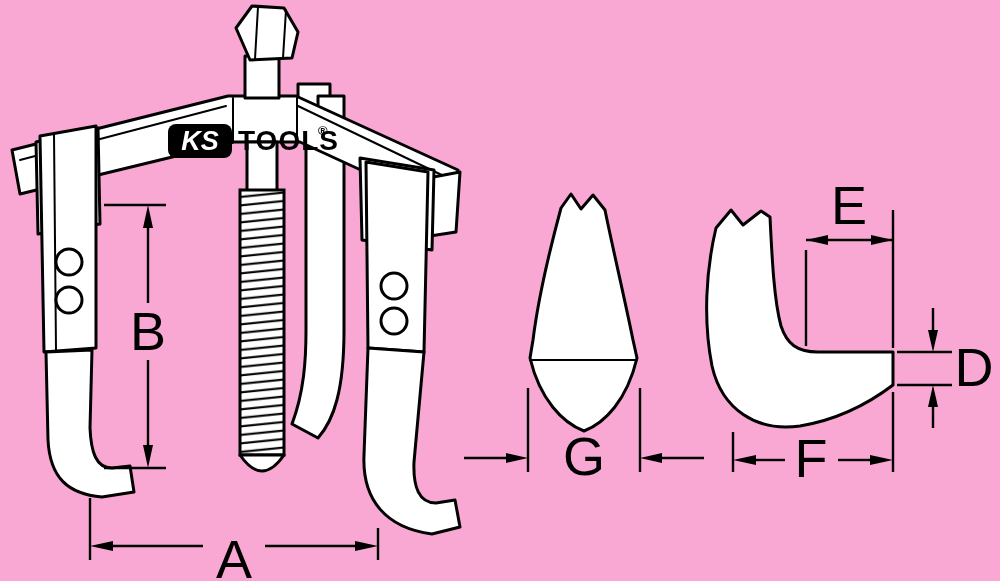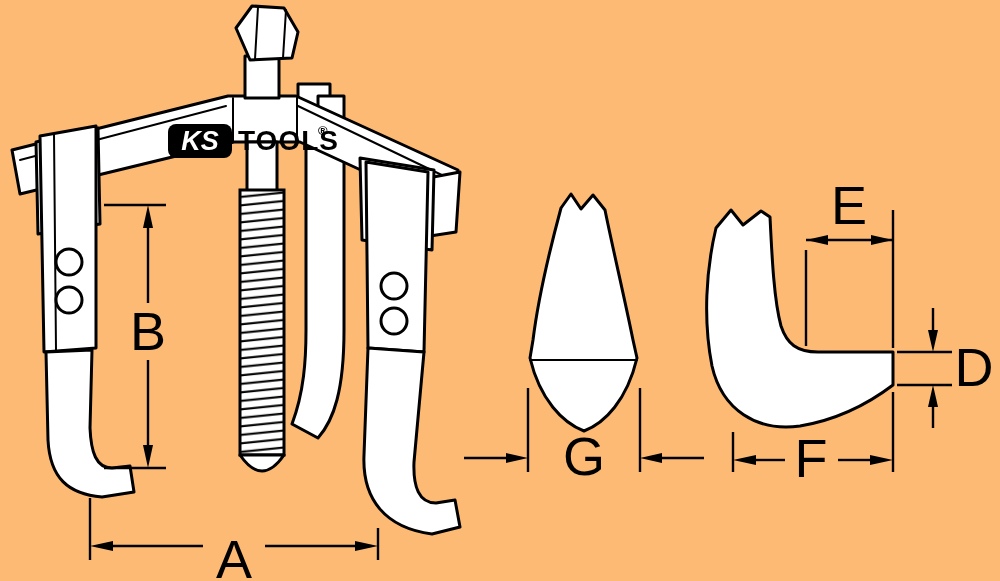--- a/index.html
+++ b/index.html
@@ -1,20 +1,20 @@
 <!DOCTYPE html>
 <html><head>
 <meta charset="utf-8">
 <style>
   html, body { margin: 0; padding: 0; background: #ffffff; }
   .canvas {
     position: relative;
     width: 1000px;
     height: 581px;
-    background: #fdba74;
+    background: #f9a8d4;
     overflow: hidden;
     font-family: "Liberation Sans", sans-serif;
   }
   svg { display: block; }
   .outline { fill: #ffffff; stroke: #000000; stroke-width: 3; stroke-linejoin: round; stroke-linecap: round; }
   .thin    { fill: none;    stroke: #000000; stroke-width: 2;   stroke-linejoin: round; stroke-linecap: round; }
   .dim     { fill: none;    stroke: #000000; stroke-width: 2.4; stroke-linecap: butt; }
   .dimhead { fill: #000000; stroke: none; }
   .dimtext { font-family: "Liberation Sans", sans-serif; font-size: 54px; fill: #000000; }
   .logo-ks    { font-family: "Liberation Sans", sans-serif; font-style: italic; font-weight: bold; font-size: 27px; }

